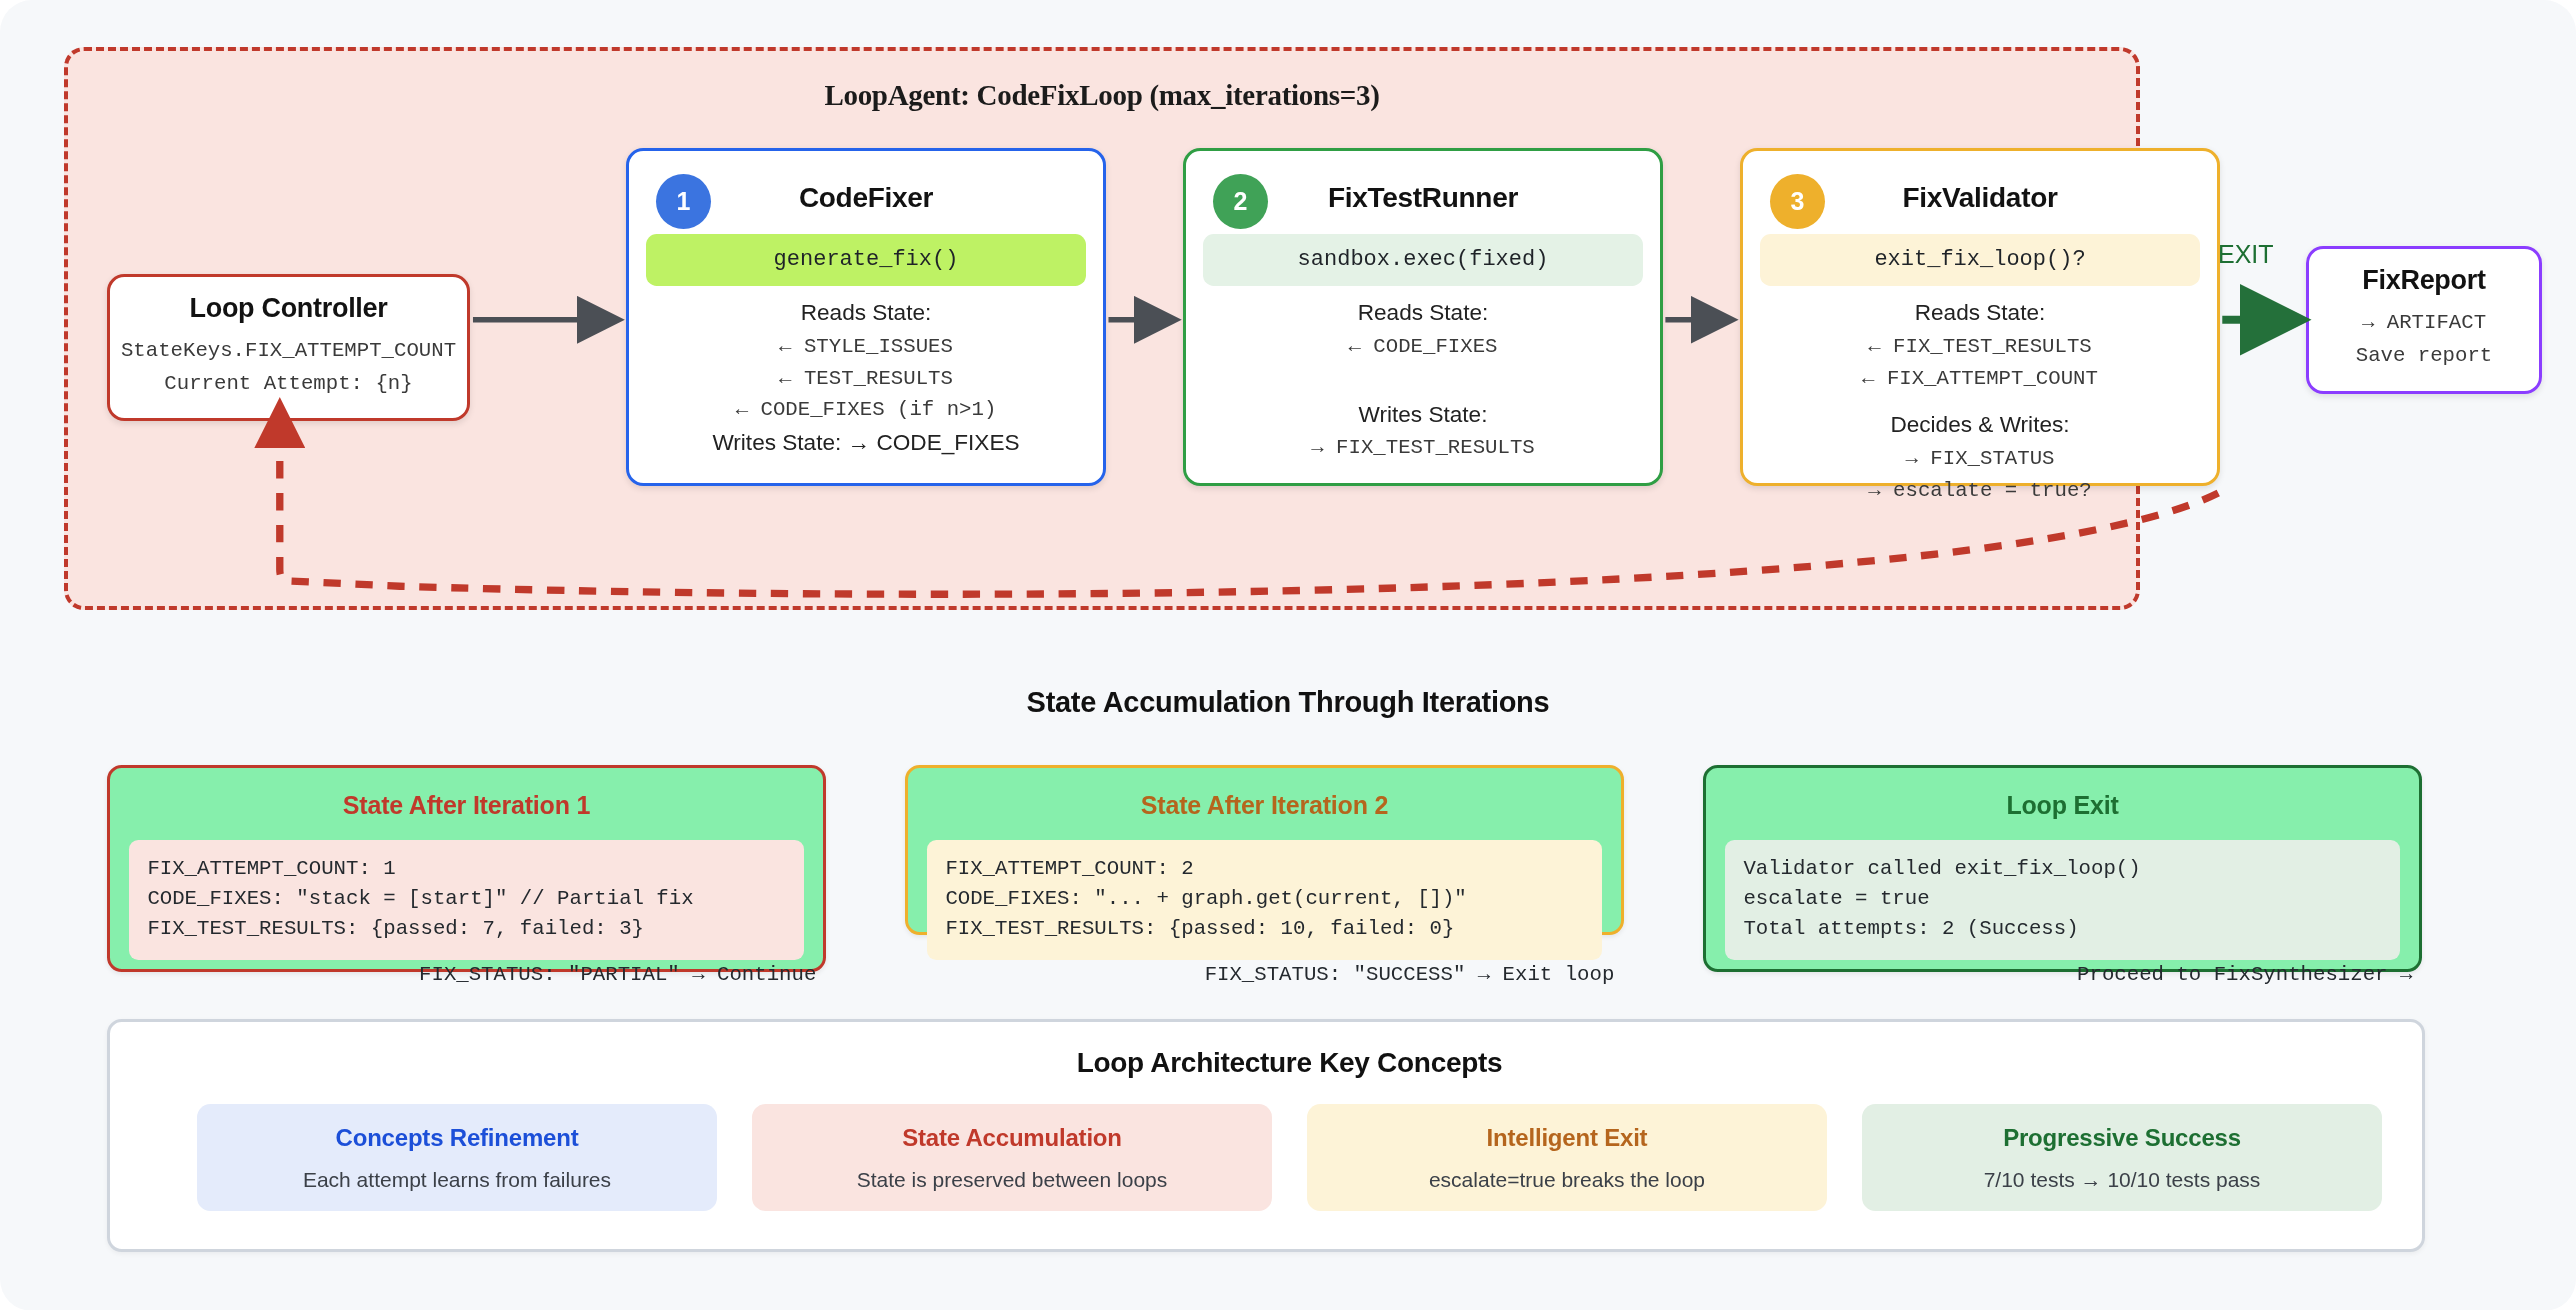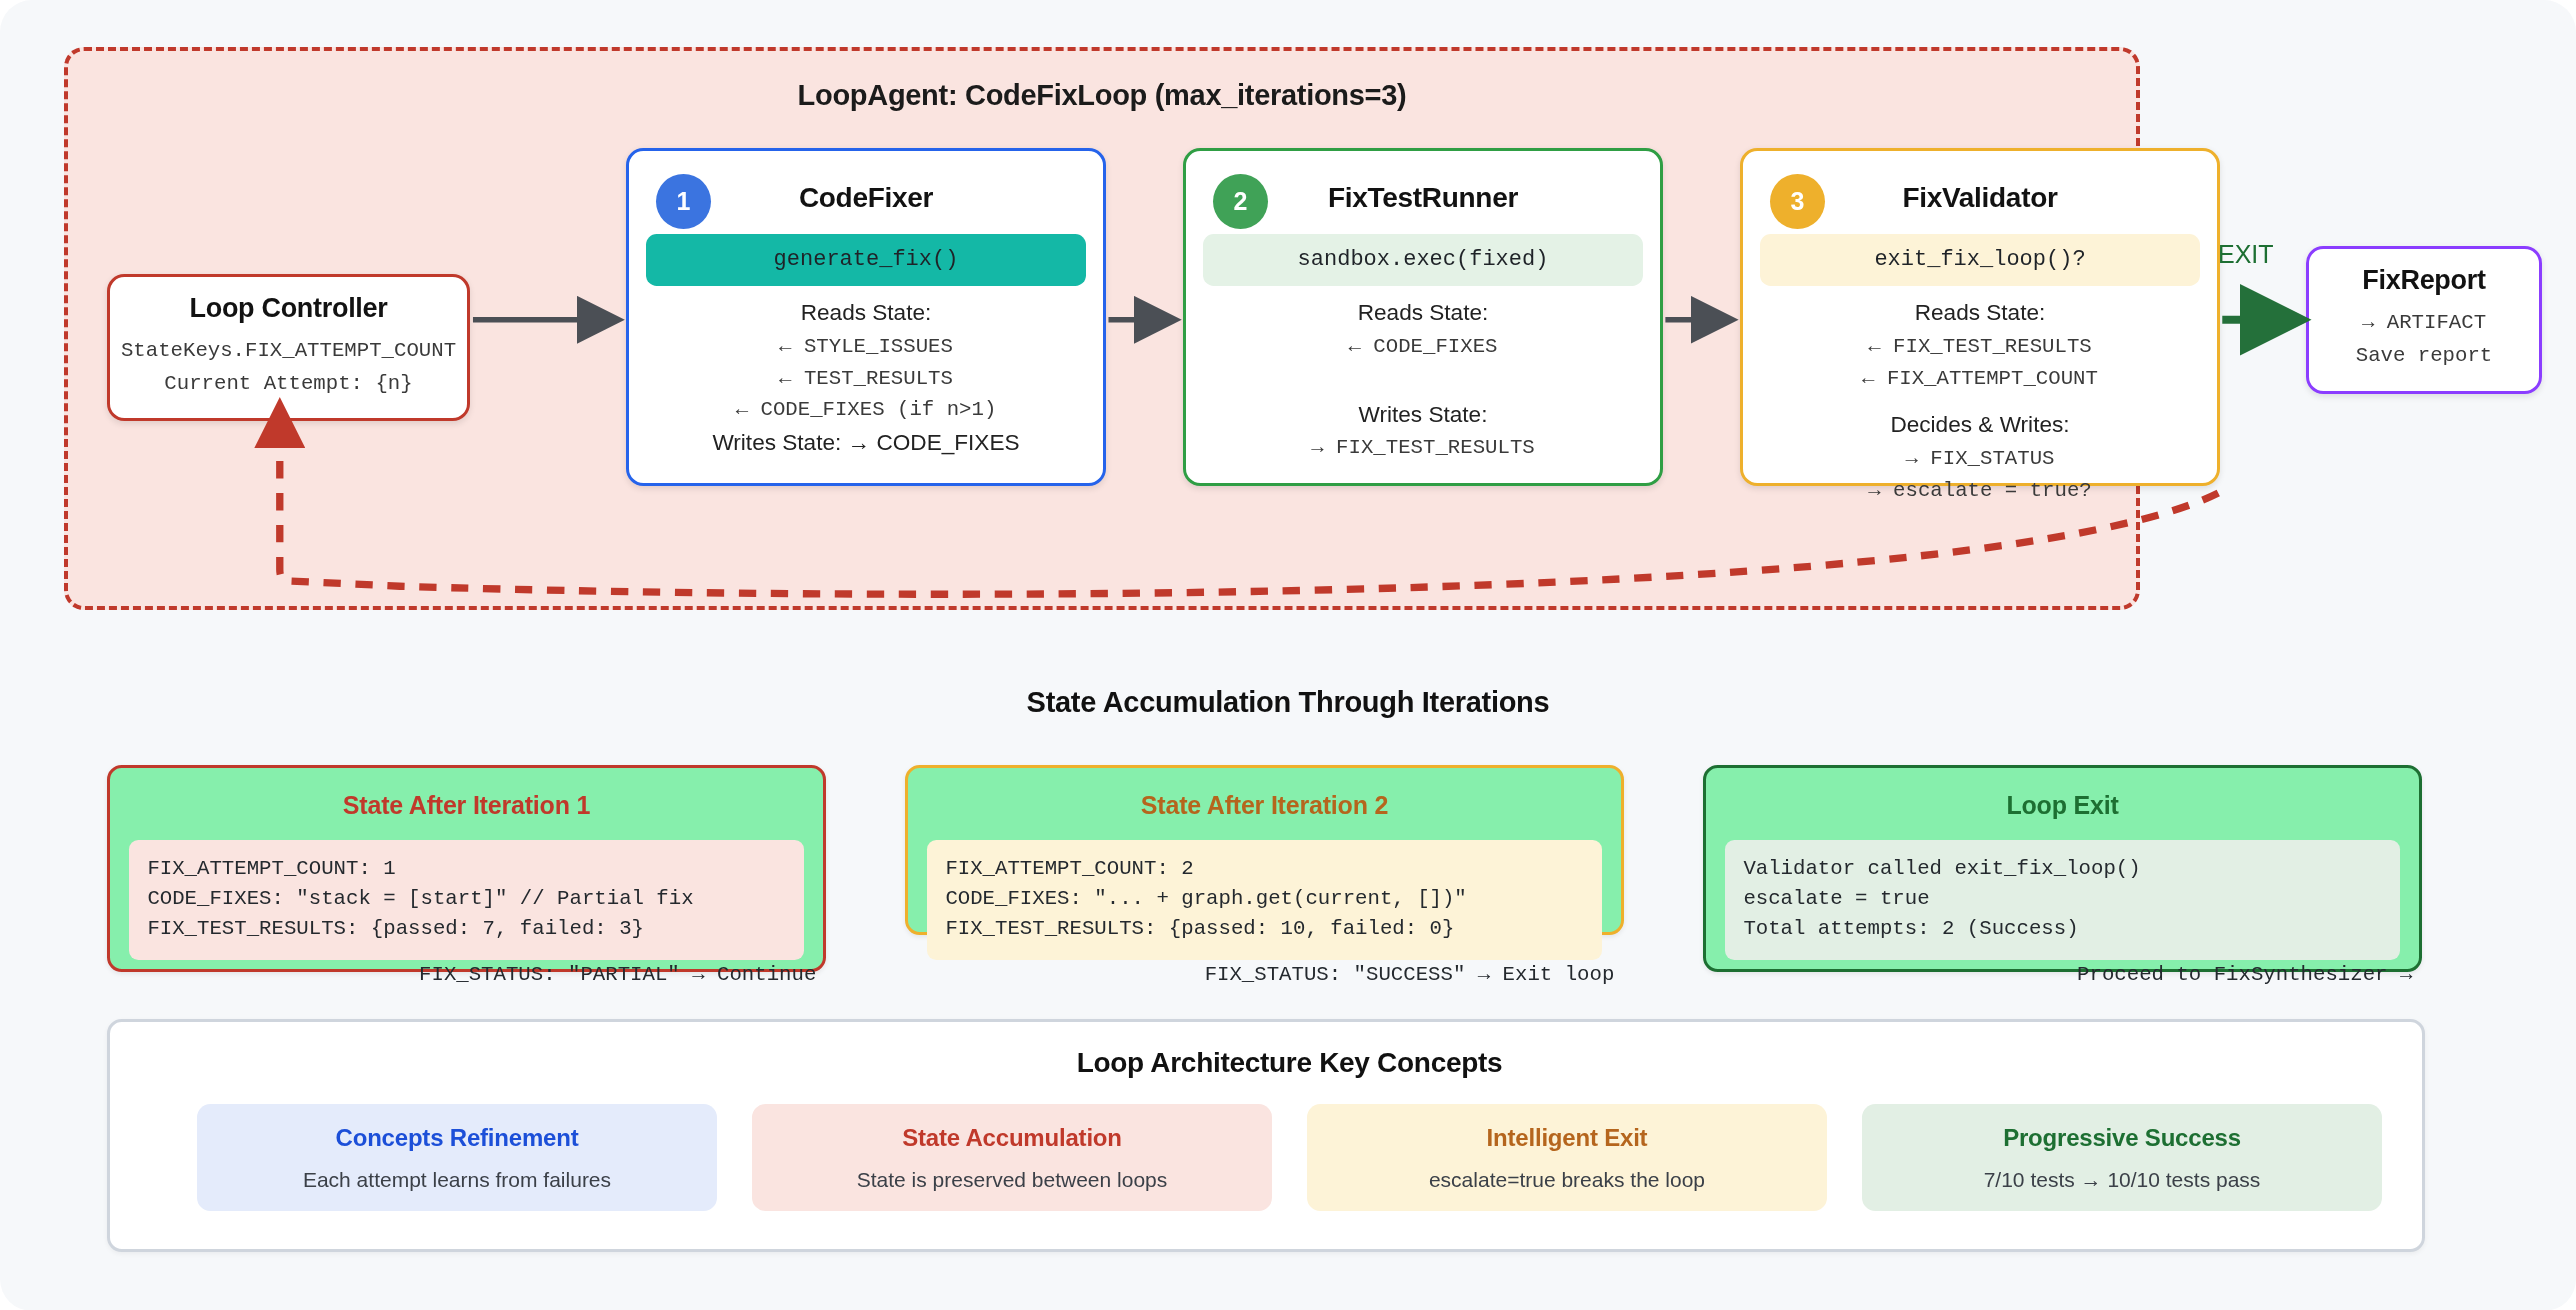--- a/index.html
+++ b/index.html
@@ -24,20 +24,21 @@
     background:#fae4e0;
     border:4px dashed #c0392b;
     border-radius:20px;
     box-sizing:border-box;
   }
   .loop-title{
     position:absolute;left:0;top:28px;width:100%;
     text-align:center;
     font-size:29px;font-weight:bold;color:#1b1b1b;
     letter-spacing:-0.3px;
+    font-family:Liberation Serif, serif;
   }
   
   .node{
     position:absolute;
     background:#ffffff;
     border-radius:17.3px;
     box-sizing:border-box;
     box-shadow:0 2.7px 6.7px rgba(0,0,0,.10);
   }
   .node .badge{
@@ -88,21 +89,21 @@
     margin-top:28px;
   }
   #loop-controller h3{padding-top:16px;font-size:27px;}
   #loop-controller .mono{font-size:20.7px;margin:10px 0;}
 
   #node-codefixer{
     left:626px;top:148px;width:480px;height:338px;
     border:3.3px solid #2563eb;
   }
   #node-codefixer .badge{background:#3b74e0;}
-  #node-codefixer .chip{background:#14b8a6;}
+  #node-codefixer .chip{background:#bef264;}
 
   #node-testrunner{
     left:1183px;top:148px;width:480px;height:338px;
     border:3.3px solid #2f9e44;
   }
   #node-testrunner .badge{background:#3aa košt;}
   #node-testrunner .badge{background:#40a257;}
   #node-testrunner .chip{background:#e4f2e6;}
 
   #node-validator{

